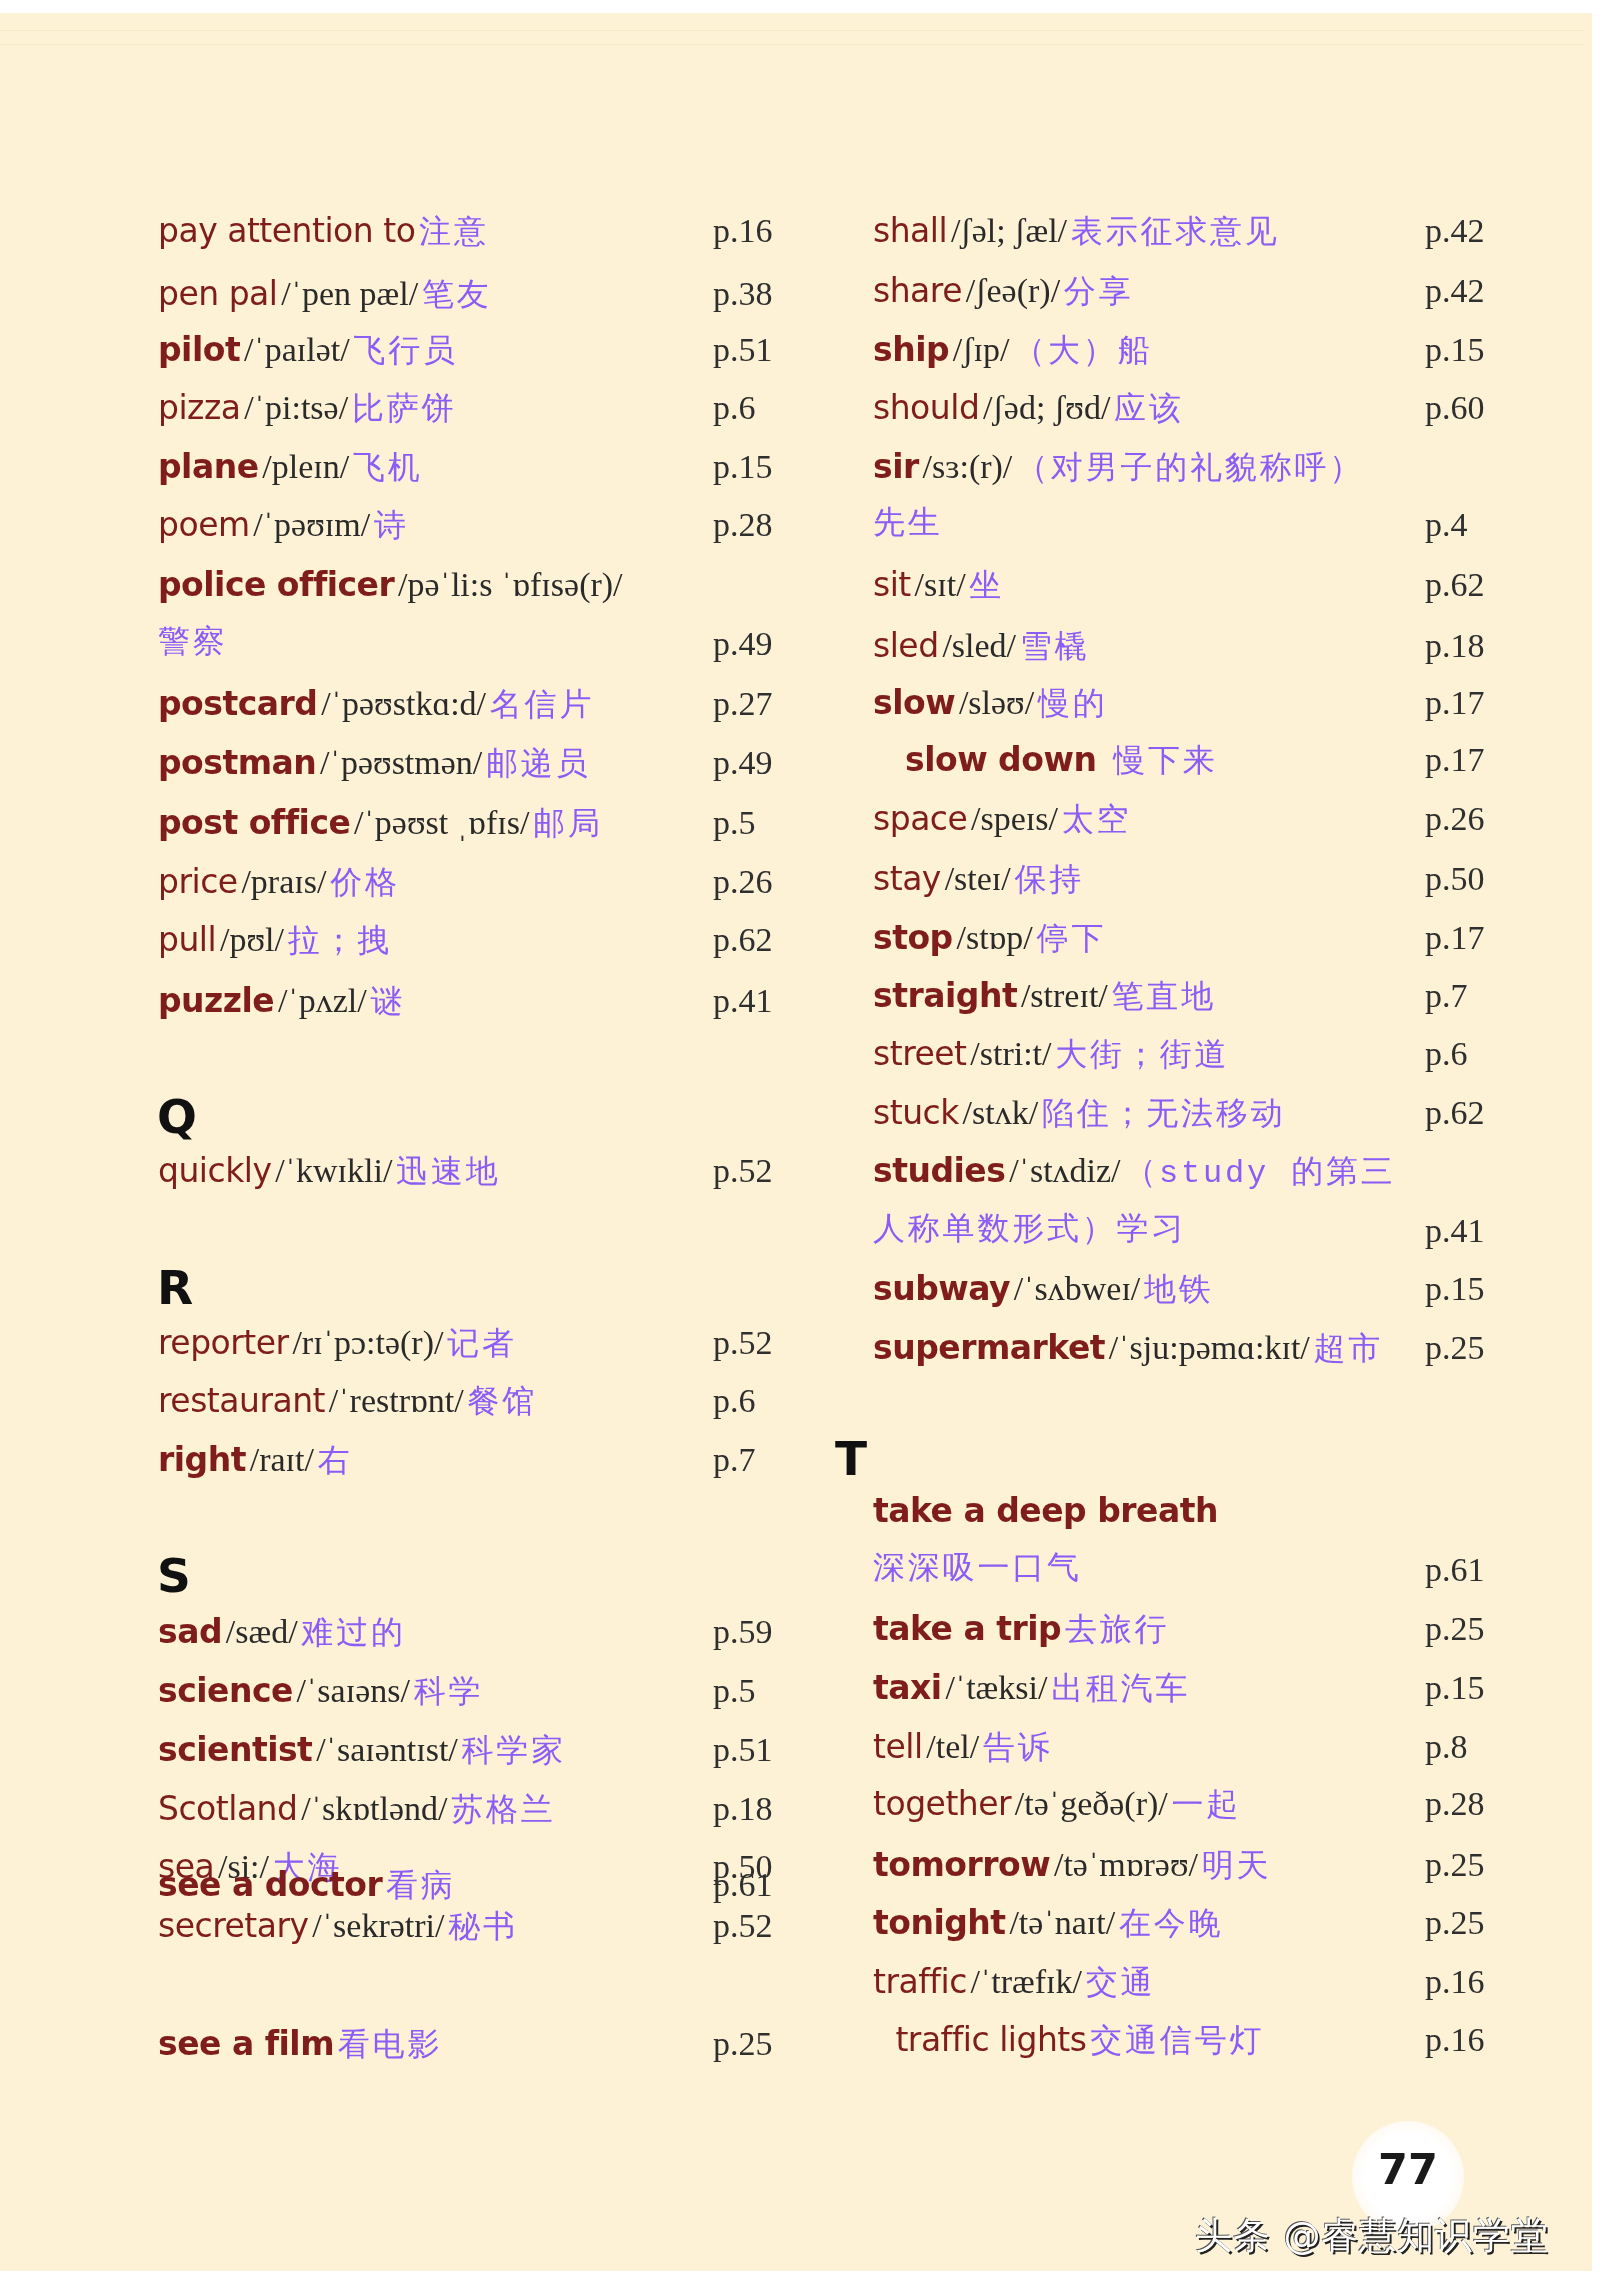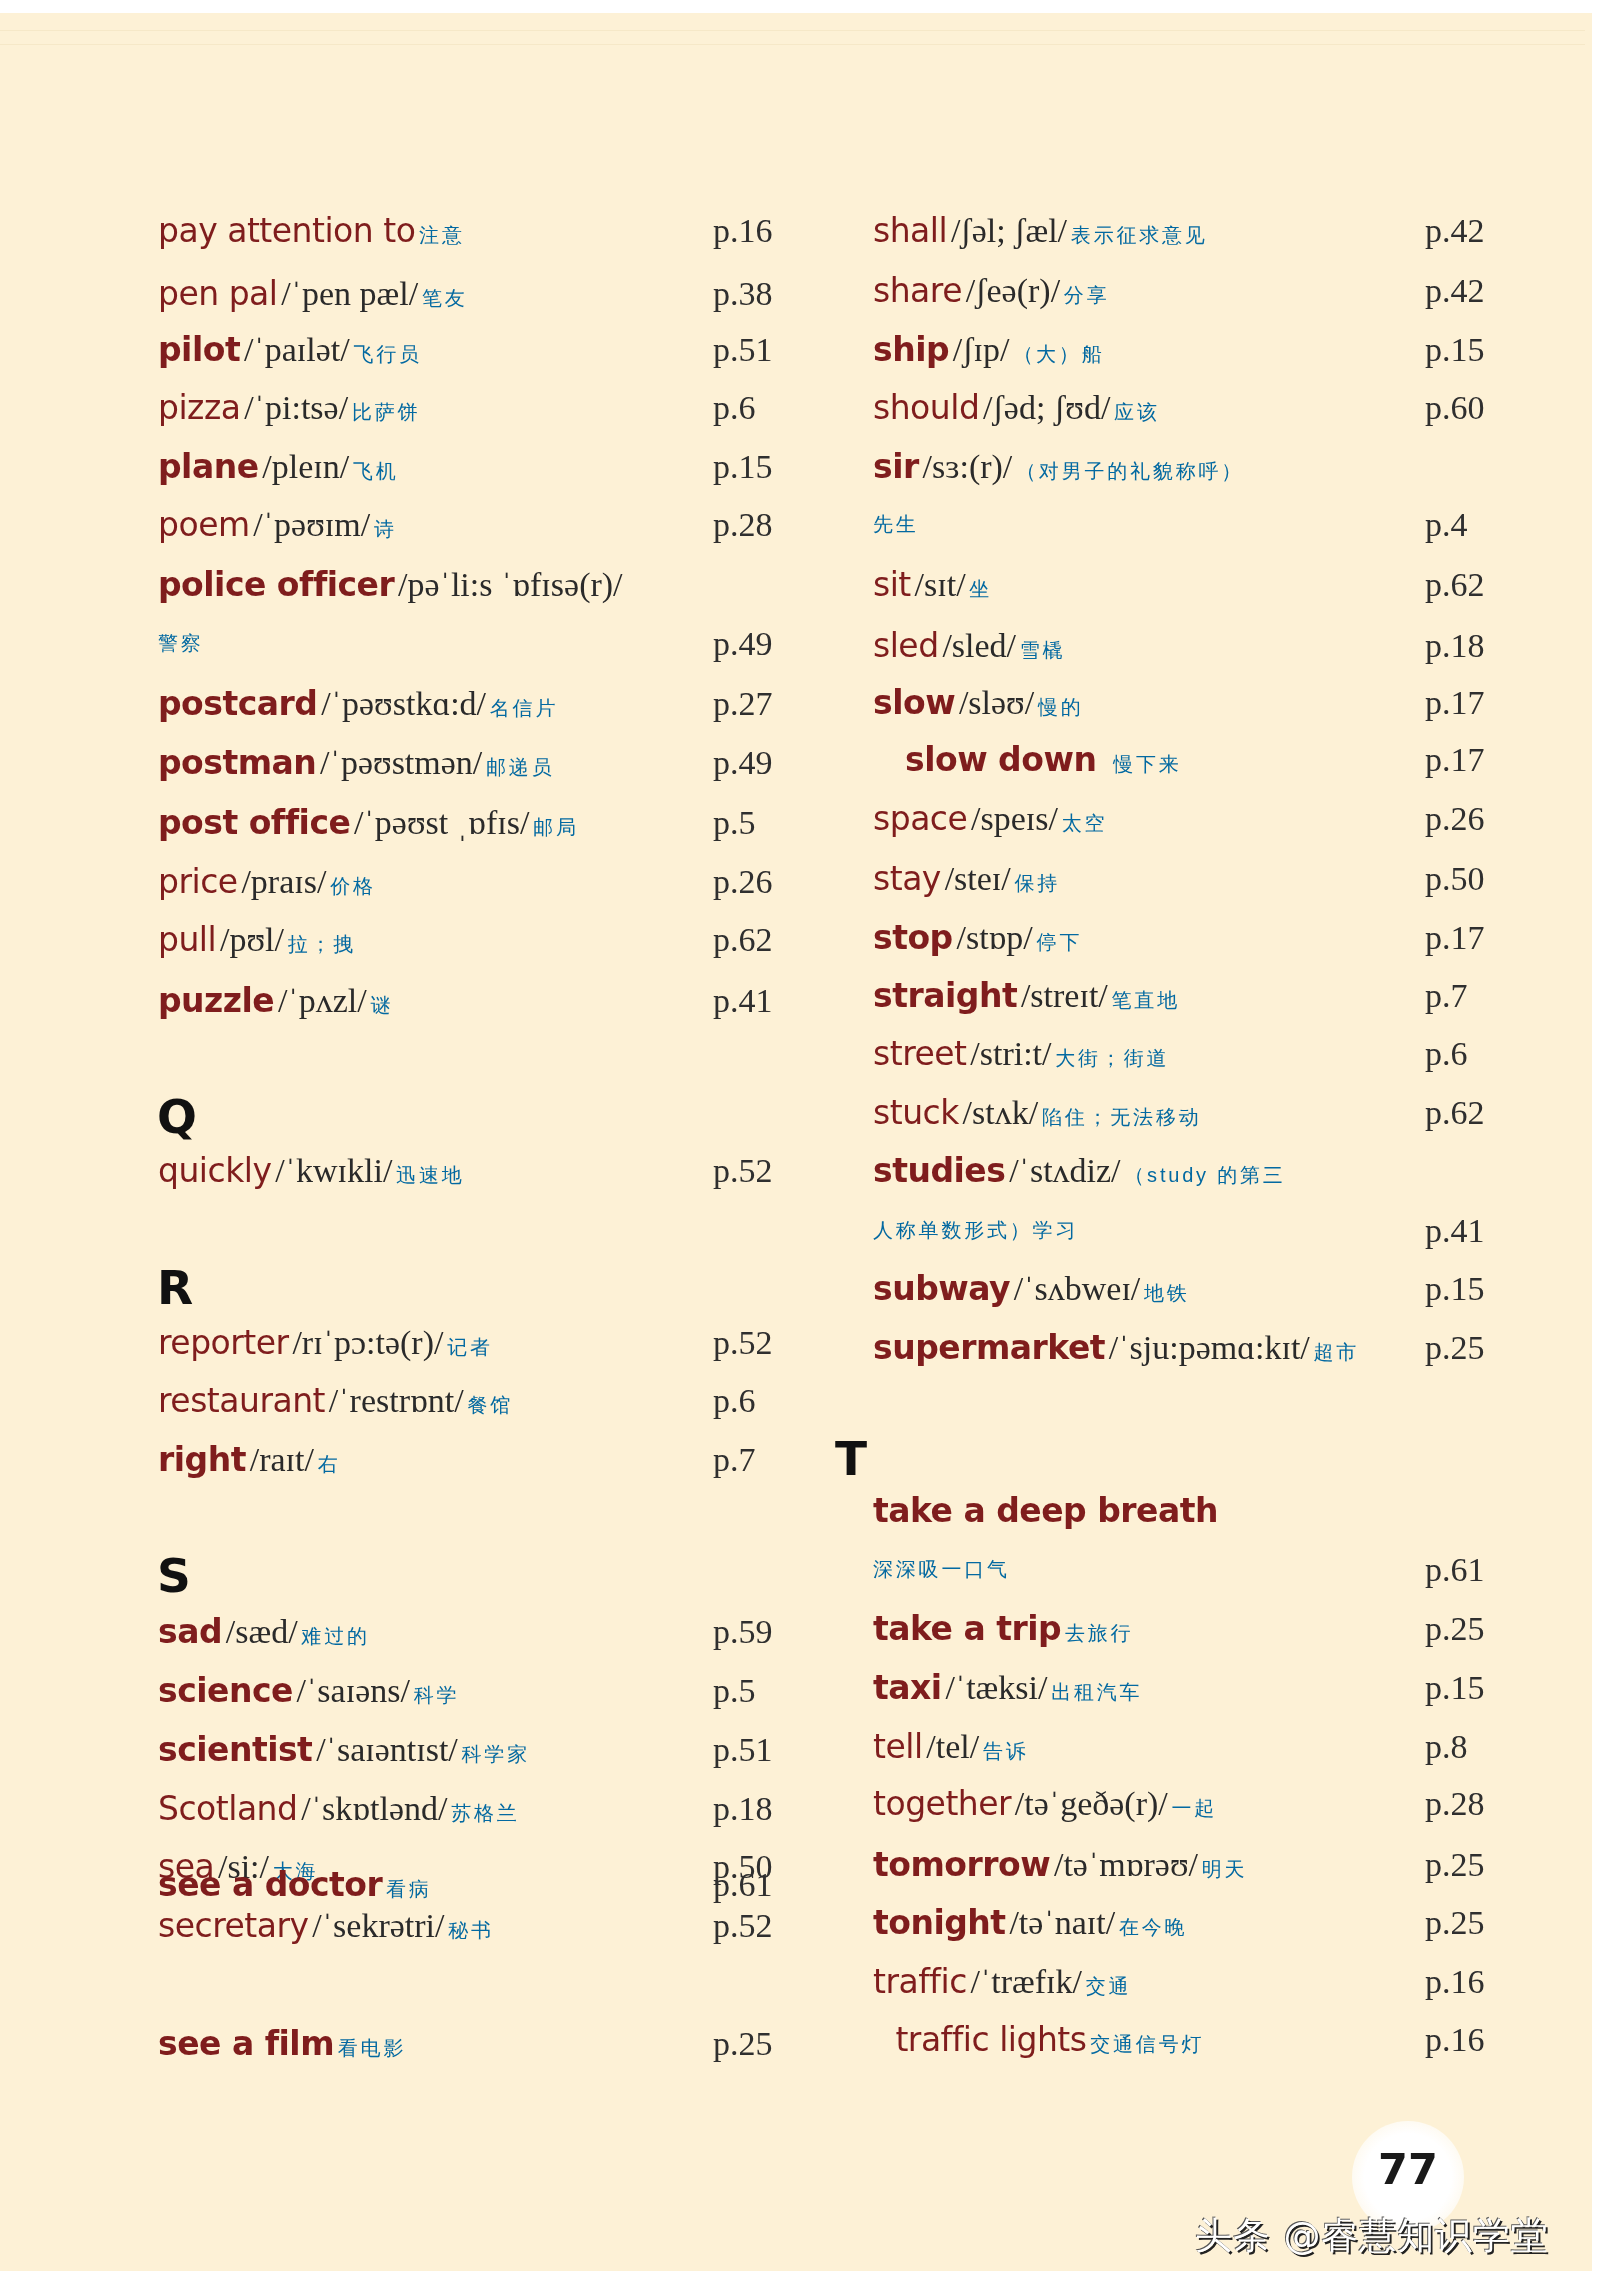--- a/index.html
+++ b/index.html
@@ -23,21 +23,21 @@
   .right-col { left: 837px; width: 643px; margin-left: 36px; }
   .word {
     font-family: "DejaVu Sans", sans-serif; font-size: 33px; font-weight: bold;
     letter-spacing: -0.5px; color: #7f1d1d;
   }
   .word.light { font-weight: normal; }
   .ipa {
     font-family: "Liberation Serif", serif; font-size: 34px; color: #2a2a2a;
   }
   .zh {
-    font-family: Liberation Sans, sans-serif; font-size: 20px; color: #0369a1;
+    font-family: Liberation Mono, monospace; font-size: 32px; color: #8b5cf6;
     letter-spacing: 2.8px;
   }
   .page-ref {
     position: absolute; top: 0; font-family: "Liberation Serif", serif;
     font-size: 34px; color: #2f2f2f;
   }
   .left-col .page-ref { left: 555px; }
   .right-col .page-ref { left: 552px; }
   .indent { padding-left: 32px; }
   .indent-sm { padding-left: 22.4px; }

